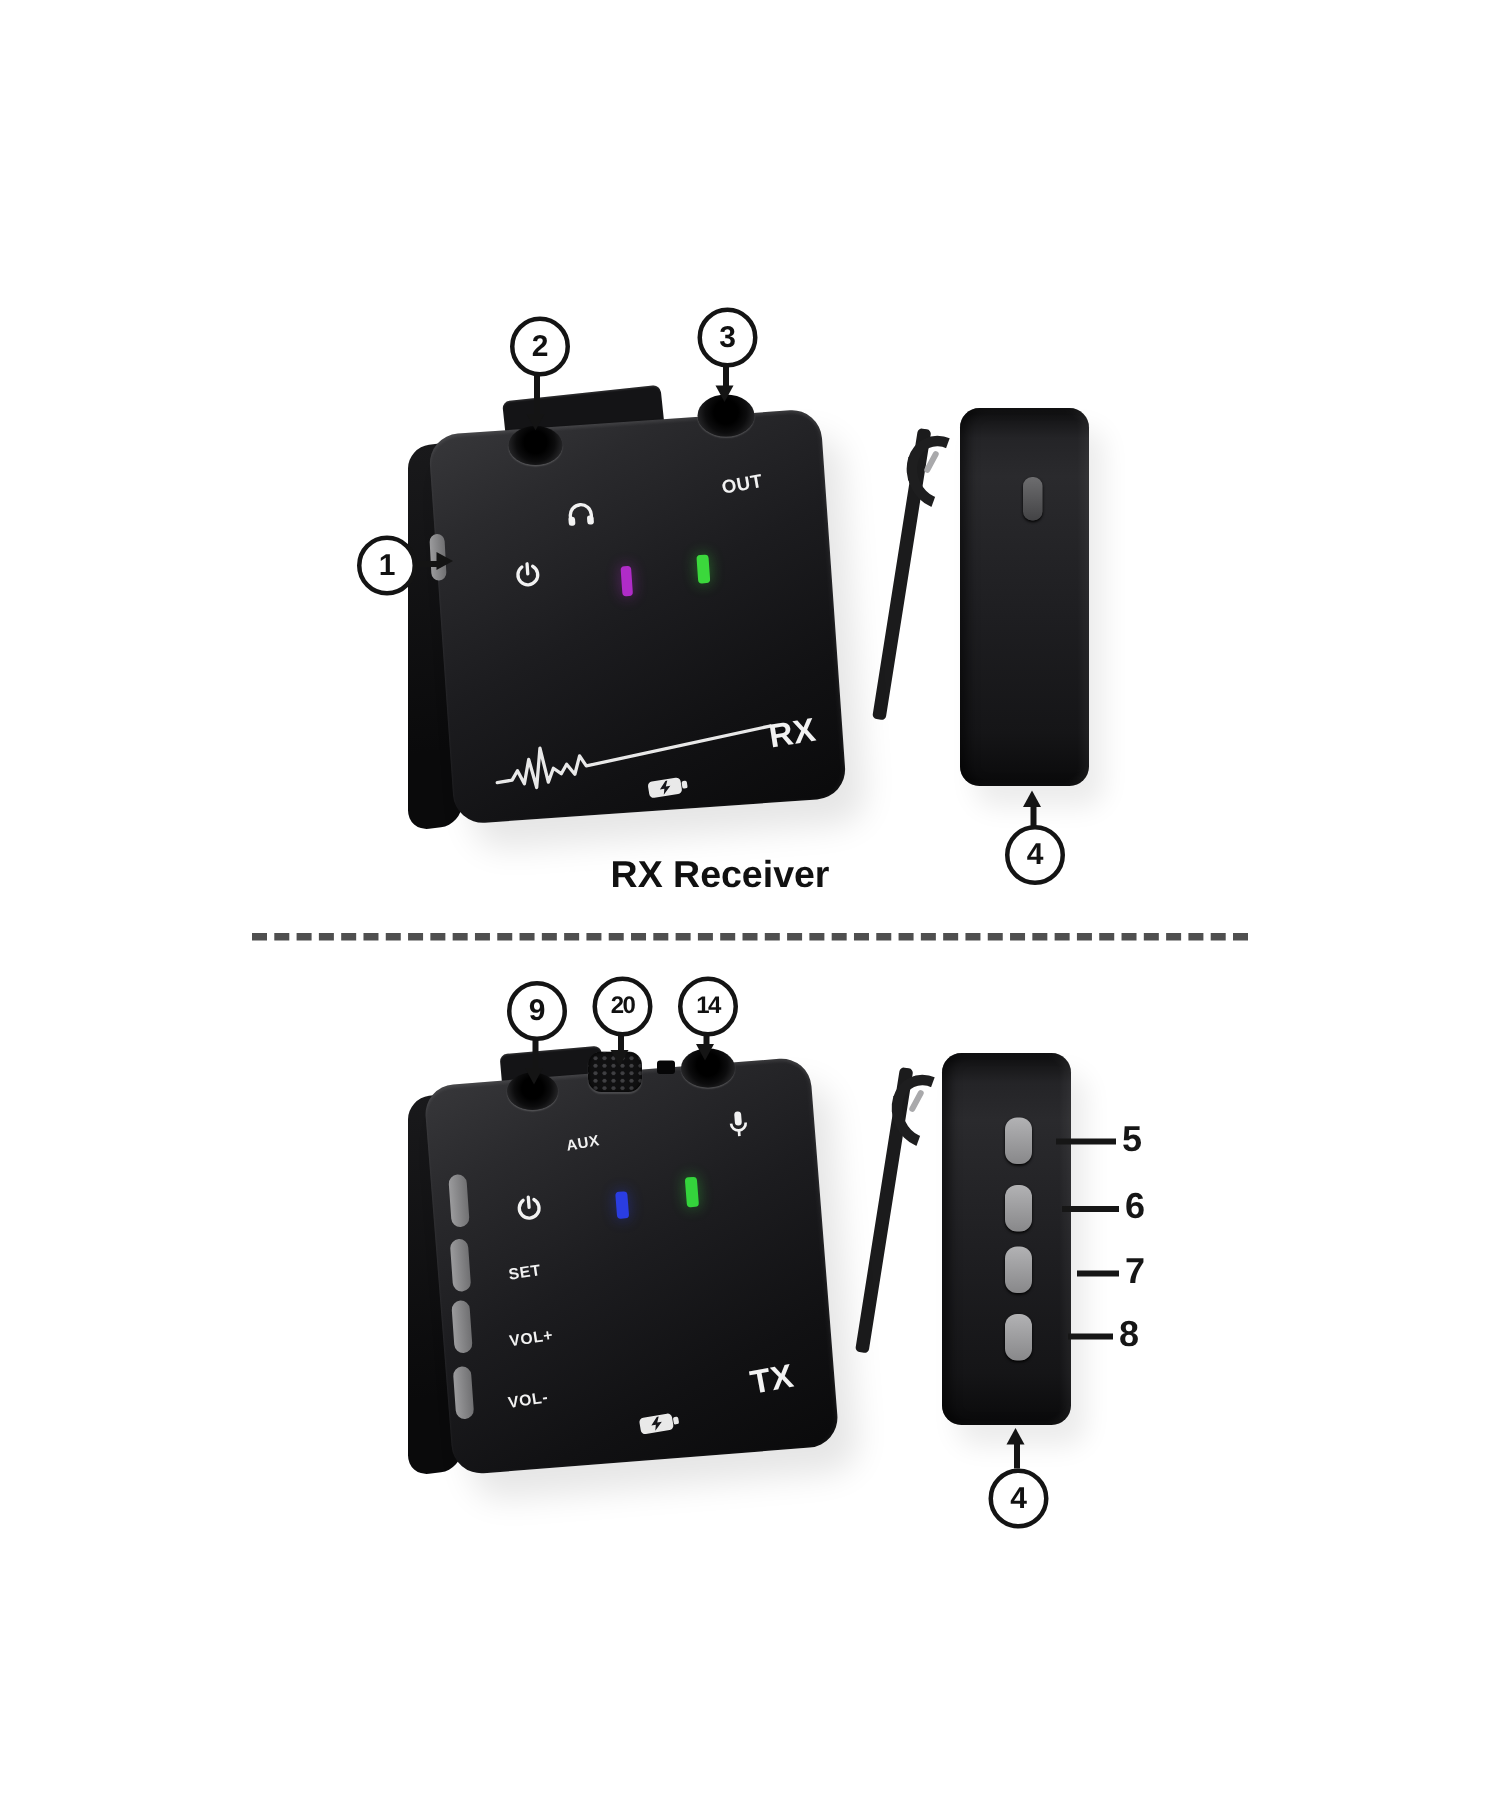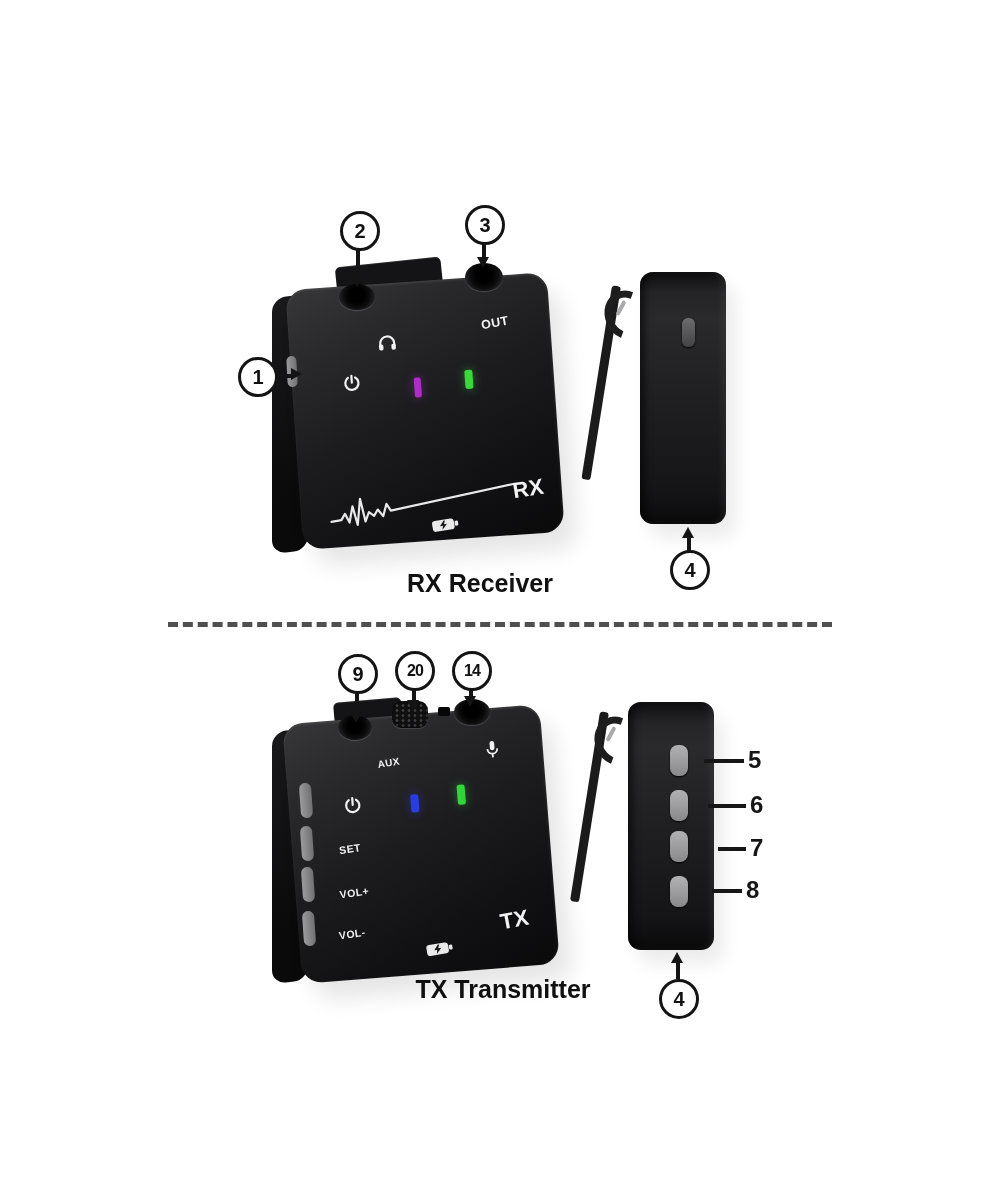--- a/index.html
+++ b/index.html
@@ -227,15 +227,14 @@
   <div class="numlbl" style="left:750px;top:834px;">7</div>
   <div class="numln" style="left:712px;top:889px;width:30px;"></div>
   <div class="numlbl" style="left:746px;top:876px;">8</div>
 
   <div class="arrU" style="left:671px;top:952px;"></div>
   <div class="lnV" style="left:676px;top:962px;height:17px;"></div>
   <div class="co" style="left:659px;top:979px;">
     <span>4</span>
     </div>
 
-  <div class="cap" style="left:368px;top:975px;width:270px;">TX Transmitter</div>
 
 </div>
 
 </body></html>

